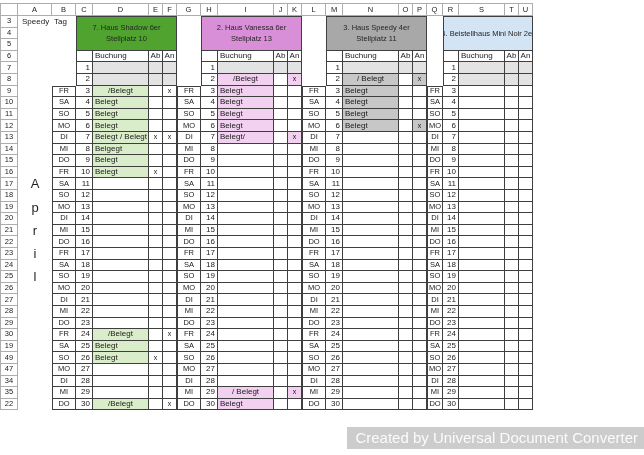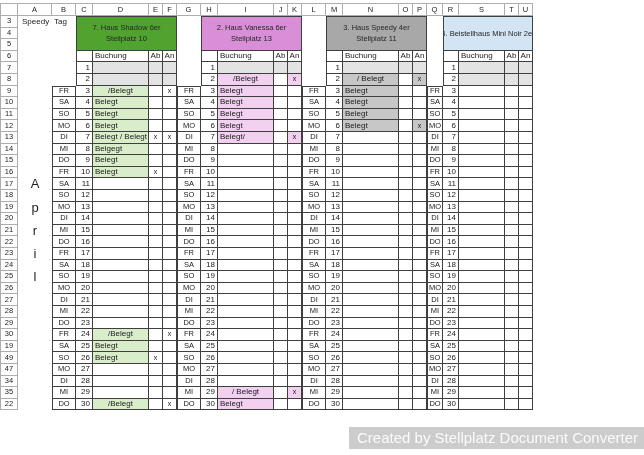--- a/index.html
+++ b/index.html
@@ -710,14 +710,14 @@
       <div class="cell c txt-r" style="left: 443px; top: 398.8px; width: 16px; height: 11.6px;">30</div>
       <div class="cell c" style="left: 459px; top: 398.8px; width: 46px; height: 11.6px;"></div>
       <div class="cell c" style="left: 505px; top: 398.8px; width: 14px; height: 11.6px;"></div>
       <div class="cell c" style="left: 519px; top: 398.8px; width: 14px; height: 11.6px;"></div>
       <div class="april" style="left: 18px; top: 176.4px;">A</div>
       <div class="april" style="left: 18px; top: 199.6px;">p</div>
       <div class="april" style="left: 18px; top: 222.8px;">r</div>
       <div class="april" style="left: 18px; top: 246px;">i</div>
       <div class="april" style="left: 18px; top: 269.2px;">l</div>
     </div>
-  <div id="watermark" style="background: rgb(204, 204, 204); color: rgb(251, 251, 251);">Created by Stellplatz Document Converter</div>
+  <div id="watermark" style="background: rgb(204, 204, 204); color: rgb(251, 251, 251);">Created by Universal Document Converter</div>
 </div>
 
 </body></html>

